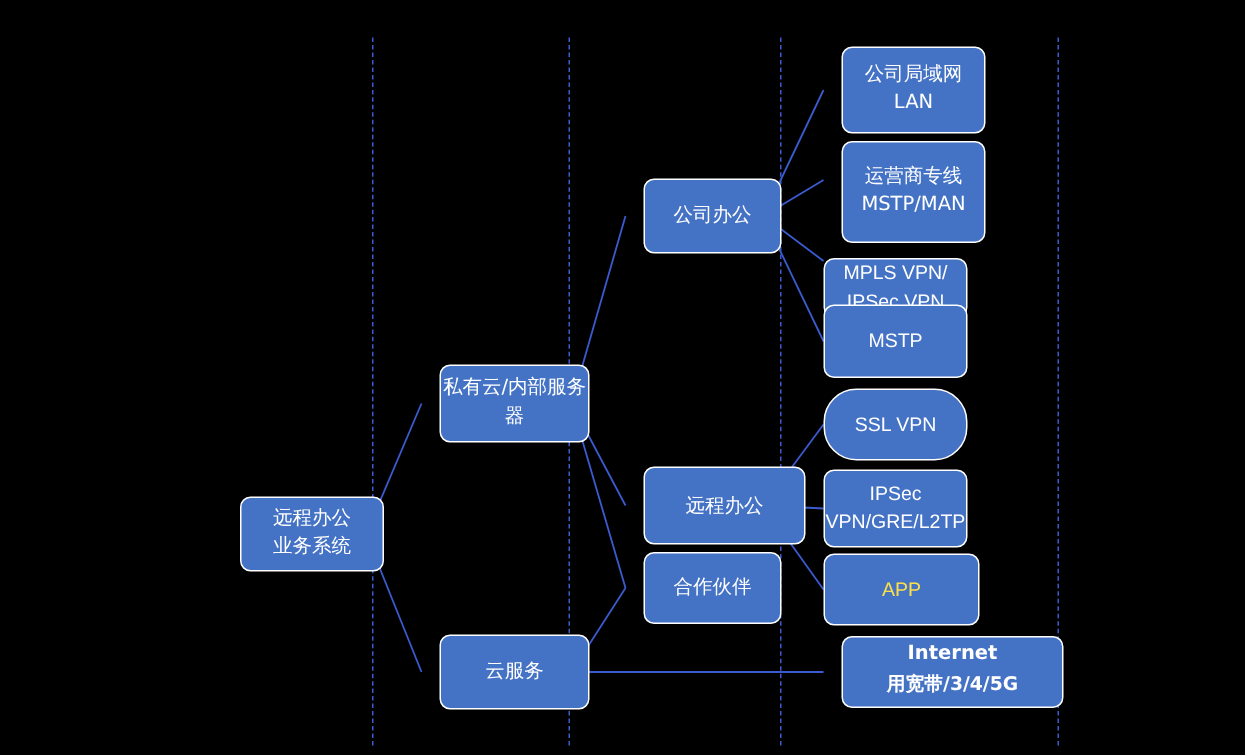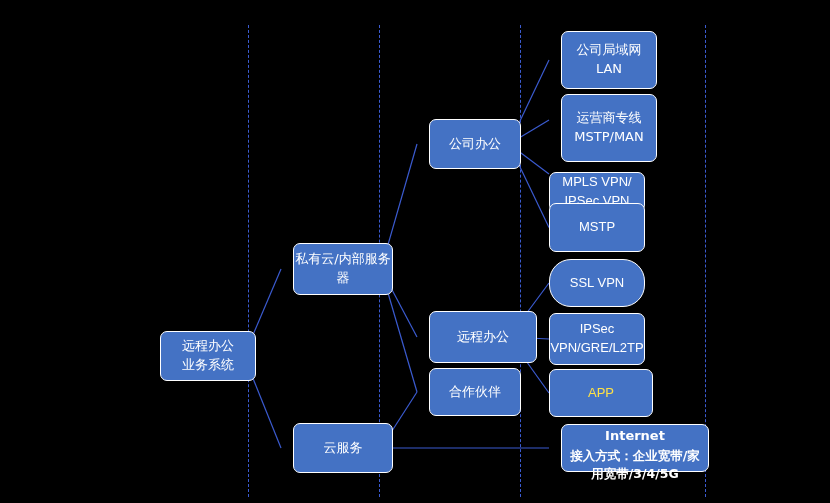--- a/index.html
+++ b/index.html
@@ -142,18 +142,17 @@
       </div>
       <div class="node" style="left: 549px; top: 313px; width: 96px; height: 52px; background: rgb(68, 114, 196); border-color: rgb(255, 255, 255); color: rgb(255, 255, 255);">
         <span class="ln">IPSec</span>
         <span class="ln">VPN/GRE/L2TP</span>
       </div>
       <div class="node" style="left: 549px; top: 369px; width: 104px; height: 48px; background: rgb(68, 114, 196); border-color: rgb(255, 255, 255); color: #fde047;">
         <span class="ln">APP</span>
       </div>
       <div class="node cjk node-internet" style="left: 549px; top: 424px; width: 148px; height: 48px; background: rgb(68, 114, 196); border-color: rgb(255, 255, 255); color: rgb(255, 255, 255);">
         <span class="ln ln-head">Internet</span>
-        <span class="ln ln-body">接入方式：企业宽带/家</span>
         <span class="ln ln-body">用宽带/3/4/5G</span>
       </div>
     </div>
 
 </div>
 
 </body></html>

